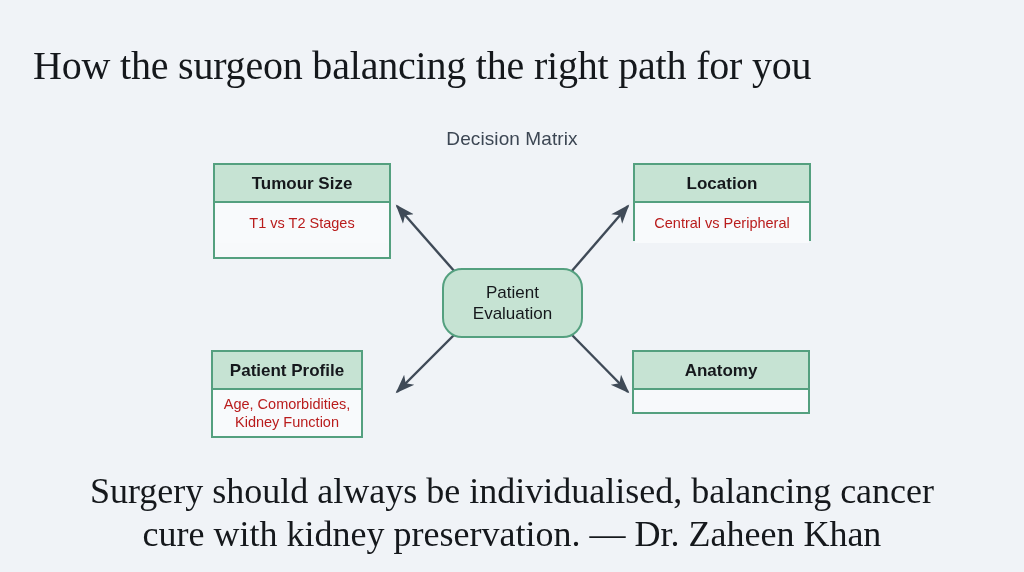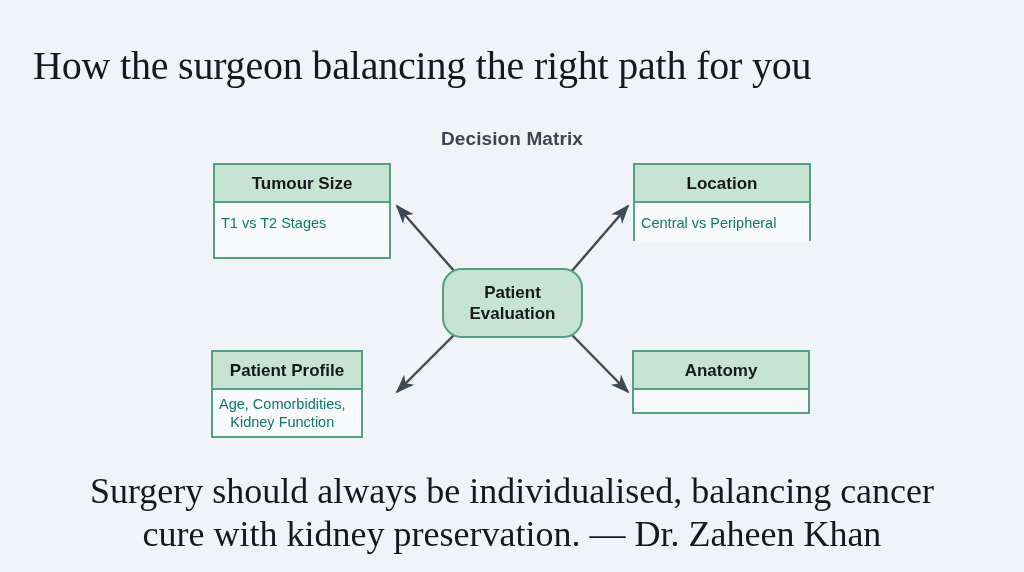--- a/index.html
+++ b/index.html
@@ -43,21 +43,21 @@
     width: 1024px;
     height: 460px;
   }
   #diagram-heading {
     position: absolute;
     left: 0;
     top: 128px;
     width: 1024px;
     text-align: center;
     font-size: 19px;
-    font-weight: bold;
+    font-weight: normal;
     color: #3c4653;
     letter-spacing: 0.1px;
   }
 
   #arrow-layer {
     position: absolute;
     left: 0;
     top: 0;
     width: 1024px;
     height: 460px;
@@ -80,24 +80,24 @@
     text-align: center;
     font-size: 17px;
     font-weight: bold;
     color: #15181c;
   }
   .card-body {
     box-sizing: border-box;
     background: #f8fafc;
     display: flex;
     align-items: center;
-    justify-content: flex-start;
+    justify-content: center;
     text-align: center;
     font-size: 14.5px;
-    color: #0f766e;
+    color: #b91c1c;
     line-height: 18px;
     padding: 20px 6px;
   }
 
   #card-tumour-size { left: 213px; top: 163px; width: 178px; height: 96px; }
   #card-tumour-size .card-body { height: 36px; }
 
   #card-location { left: 633px; top: 163px; width: 178px; height: 78px; }
   #card-location .card-body { height: 36px; }
 
@@ -116,21 +116,21 @@
     height: 70px;
     box-sizing: border-box;
     border: 2px solid #54a07f;
     border-radius: 20px;
     background: #c6e3d3;
     display: flex;
     align-items: center;
     justify-content: center;
     text-align: center;
     font-size: 17px;
-    font-weight: bold;
+    font-weight: normal;
     color: #15181c;
     line-height: 21px;
   }
 
   
   #caption {
     position: absolute;
     left: 0;
     top: 470px;
     width: 1024px;

